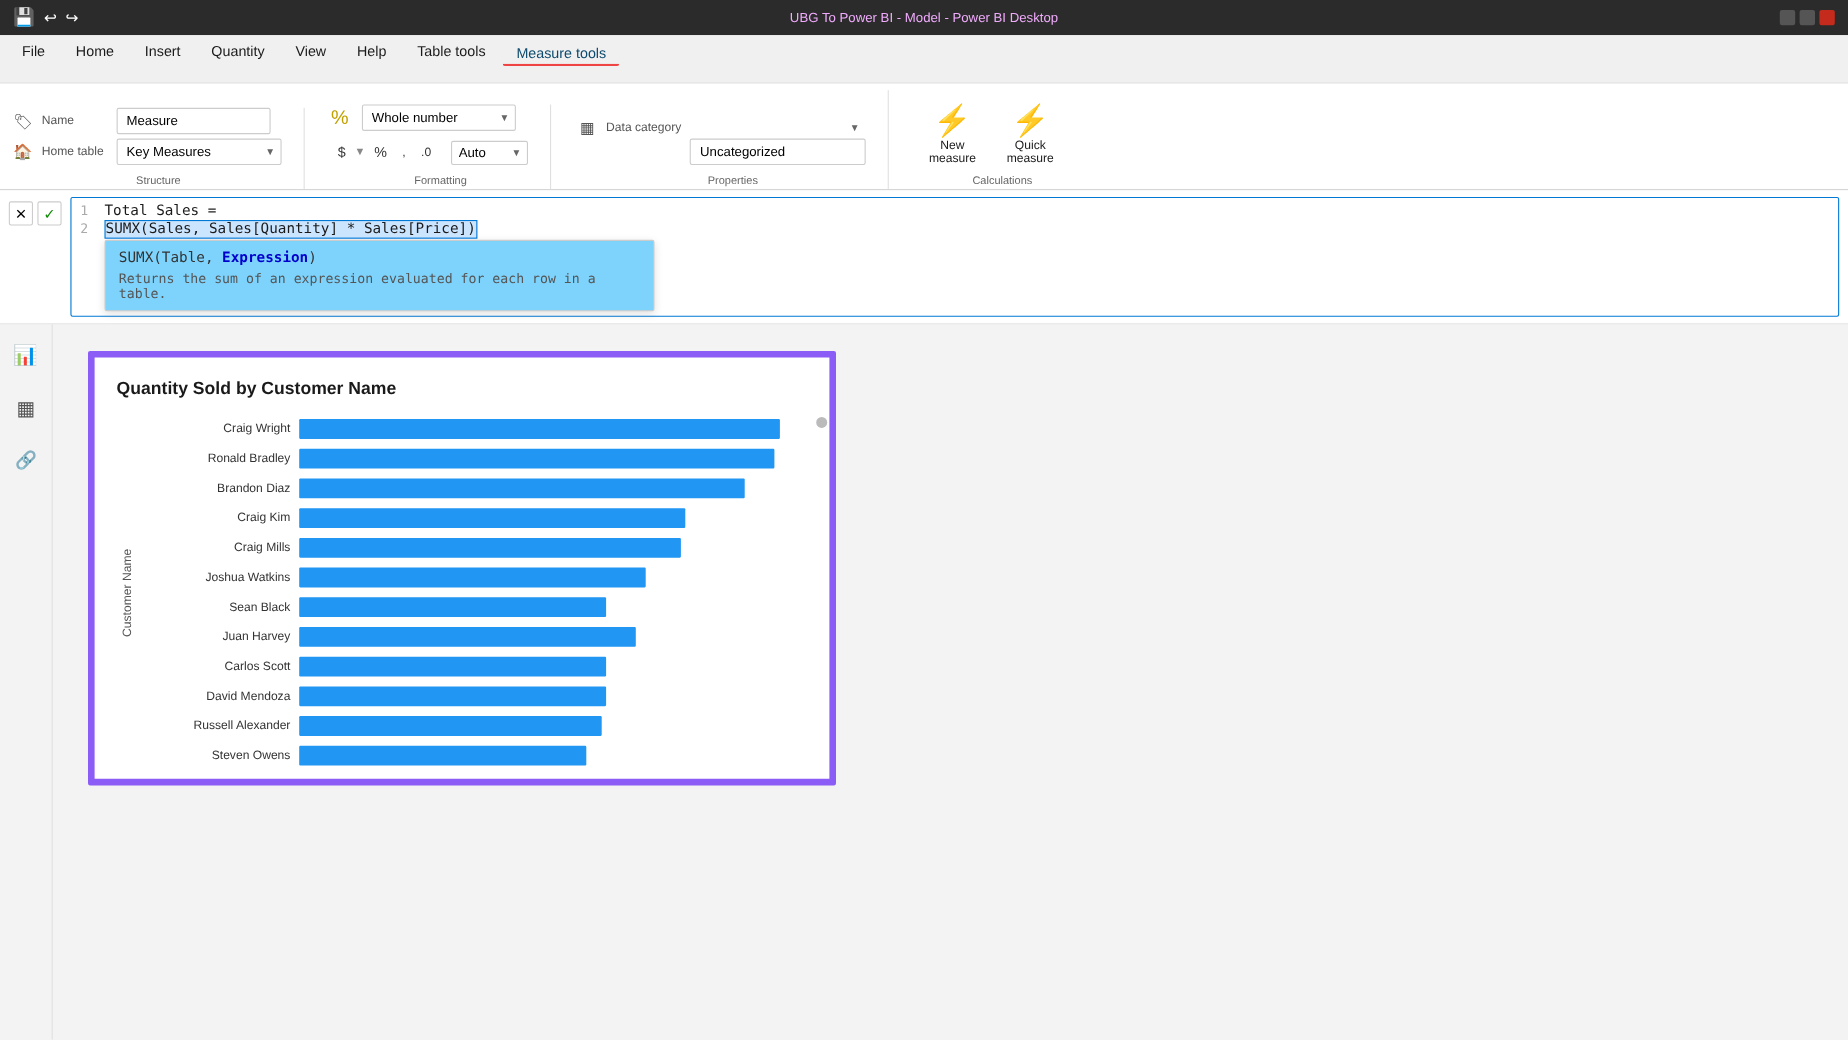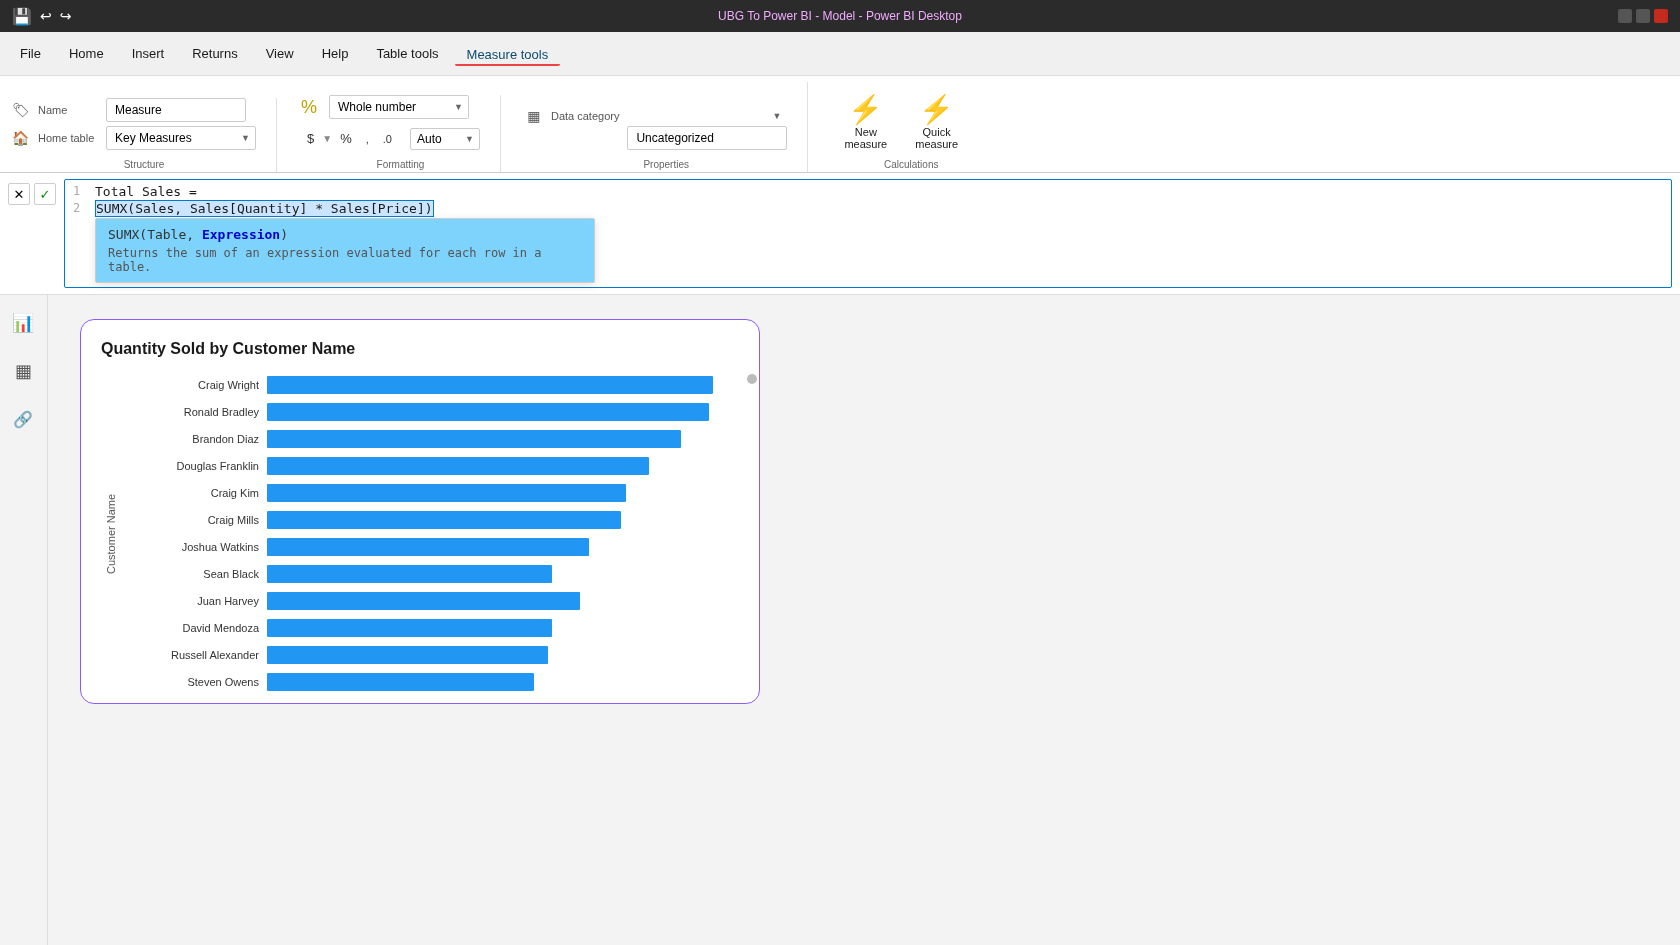--- a/index.html
+++ b/index.html
@@ -18,21 +18,21 @@
     }
     .title-bar-controls { display: flex; gap: 4px; }
     .title-bar-controls span { width: 14px; height: 14px; border-radius: 2px; background: #555; display: inline-block; cursor: pointer; }
     .titlebar-title { position: absolute; left: 50%; transform: translateX(-50%); font-size: 12px; color: #f0abfc; }
 
     
     .menu-bar {
       background: #f0f0f0;
       height: 44px;
       display: flex;
-      align-items: center;
+      align-items: flex-end;
       padding: 15px 8px;
       border-bottom: 1px solid #ddd;
       gap: 4px;
     }
     .menu-item {
       padding: 6px 12px;
       cursor: pointer;
       font-size: 13px;
       color: #1a1a1a;
       border-radius: 2px;
@@ -230,22 +230,22 @@
       flex: 1;
       background: #f3f3f3;
       padding: 24px 32px;
       overflow: auto;
       position: relative;
     }
 
     
     .chart-container {
       background: #fff;
-      border: 1px solid #8b5cf6;
-      border-radius: 14px;
+      border: 6px solid #8b5cf6;
+      border-radius: 2px;
       padding: 20px 20px 10px 20px;
       max-width: 680px;
       position: relative;
     }
     .chart-title {
       font-size: 16px;
       font-weight: 600;
       color: #1a1a1a;
       margin-bottom: 16px;
     }
@@ -337,21 +337,21 @@
     <span></span>
     <span></span>
     <span style="background:#c42b1c;"></span>
   </div>
 </div>
 
 <div class="menu-bar">
   <div class="menu-item">File</div>
   <div class="menu-item">Home</div>
   <div class="menu-item">Insert</div>
-  <div class="menu-item">Returns</div>
+  <div class="menu-item">Quantity</div>
   <div class="menu-item">View</div>
   <div class="menu-item">Help</div>
   <div class="menu-item">Table tools</div>
   <div class="menu-item active tab-underline-orange">Measure tools</div>
 </div>
 
 <div class="ribbon">
 
   <div class="ribbon-group">
     <div class="ribbon-row">
@@ -481,26 +481,20 @@
                 <div class="bar-fill" style="width: 96%;"></div>
               </div>
             </div>
             <div class="bar-row">
               <div class="bar-label">Brandon Diaz</div>
               <div class="bar-track">
                 <div class="bar-fill" style="width: 90%;"></div>
               </div>
             </div>
             <div class="bar-row">
-              <div class="bar-label">Douglas Franklin</div>
-              <div class="bar-track">
-                <div class="bar-fill" style="width: 83%;"></div>
-              </div>
-            </div>
-            <div class="bar-row">
               <div class="bar-label">Craig Kim</div>
               <div class="bar-track">
                 <div class="bar-fill" style="width: 78%;"></div>
               </div>
             </div>
             <div class="bar-row">
               <div class="bar-label">Craig Mills</div>
               <div class="bar-track">
                 <div class="bar-fill" style="width: 77%;"></div>
               </div>
@@ -514,20 +508,26 @@
             <div class="bar-row">
               <div class="bar-label">Sean Black</div>
               <div class="bar-track">
                 <div class="bar-fill" style="width: 62%;"></div>
               </div>
             </div>
             <div class="bar-row">
               <div class="bar-label">Juan Harvey</div>
               <div class="bar-track">
                 <div class="bar-fill" style="width: 68%;"></div>
+              </div>
+            </div>
+            <div class="bar-row">
+              <div class="bar-label">Carlos Scott</div>
+              <div class="bar-track">
+                <div class="bar-fill" style="width: 62%;"></div>
               </div>
             </div>
             <div class="bar-row">
               <div class="bar-label">David Mendoza</div>
               <div class="bar-track">
                 <div class="bar-fill" style="width: 62%;"></div>
               </div>
             </div>
             <div class="bar-row">
               <div class="bar-label">Russell Alexander</div>

